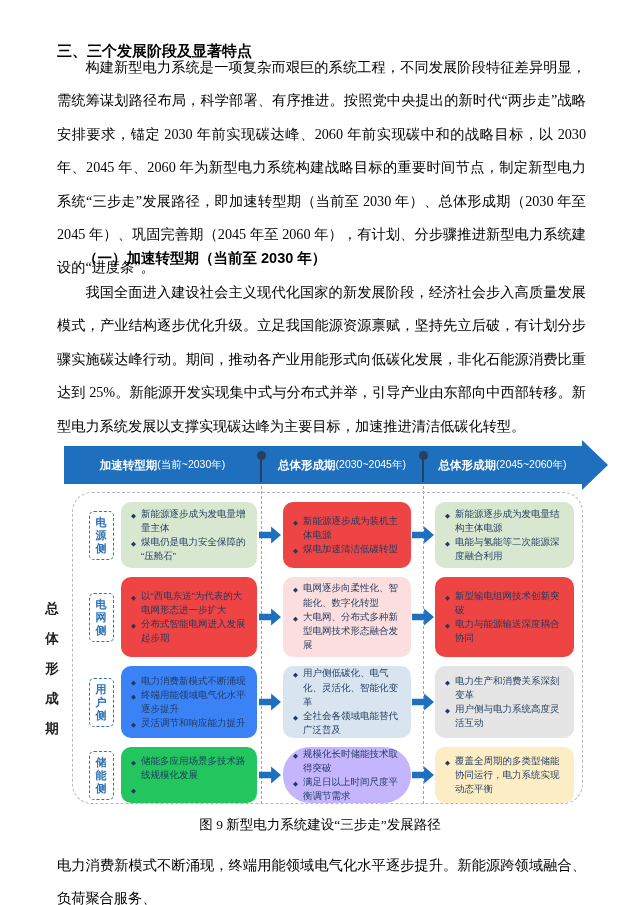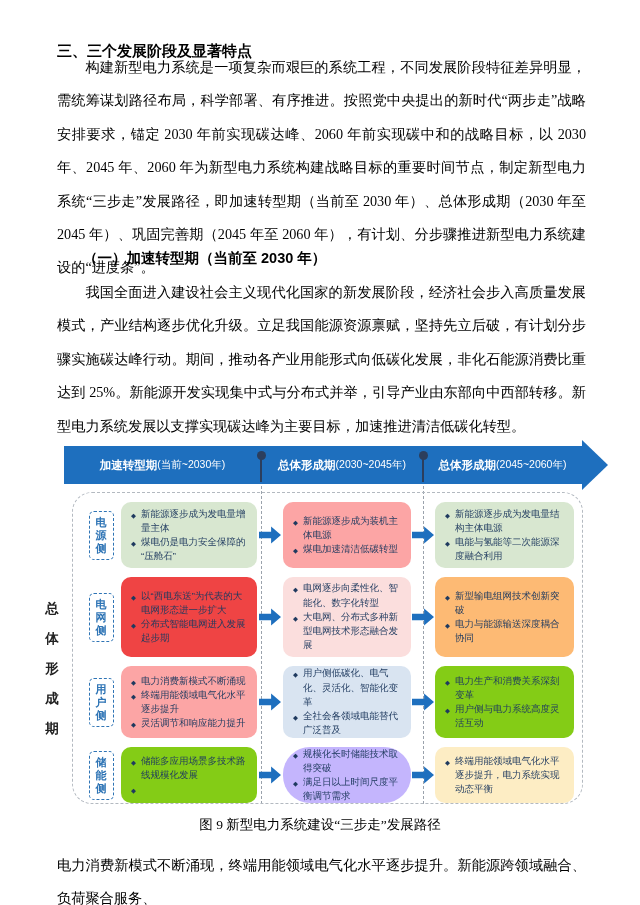--- a/index.html
+++ b/index.html
@@ -157,21 +157,21 @@
       <div class="bullet">
           <span class="bmark">◆</span>
           <span>新能源逐步成为发电量增量主体</span>
         </div>
       <div class="bullet">
           <span class="bmark">◆</span>
           <span>煤电仍是电力安全保障的“压舱石”</span>
         </div>
     </div>
     <div class="flow-arrow"></div>
-    <div class="cell-box" style="background-color: #fca5a5;">
+    <div class="cell-box" style="background-color: #ef4444;">
       <div class="bullet">
           <span class="bmark">◆</span>
           <span>新能源逐步成为装机主体电源</span>
         </div>
       <div class="bullet">
           <span class="bmark">◆</span>
           <span>煤电加速清洁低碳转型</span>
         </div>
     </div>
     <div class="flow-arrow"></div>
@@ -202,33 +202,33 @@
       <div class="bullet">
           <span class="bmark">◆</span>
           <span>电网逐步向柔性化、智能化、数字化转型</span>
         </div>
       <div class="bullet">
           <span class="bmark">◆</span>
           <span>大电网、分布式多种新型电网技术形态融合发展</span>
         </div>
     </div>
     <div class="flow-arrow"></div>
-    <div class="cell-box" style="background-color: #fdba74;">
+    <div class="cell-box" style="background-color: #ef4444;">
       <div class="bullet">
           <span class="bmark">◆</span>
           <span>新型输电组网技术创新突破</span>
         </div>
       <div class="bullet">
           <span class="bmark">◆</span>
           <span>电力与能源输送深度耦合协同</span>
         </div>
     </div>
 
     <div class="row-label">用户侧</div>
-    <div class="cell-box" style="background-color: #fca5a5;">
+    <div class="cell-box" style="background-color: #3b82f6;">
       <div class="bullet">
           <span class="bmark">◆</span>
           <span>电力消费新模式不断涌现</span>
         </div>
       <div class="bullet">
           <span class="bmark">◆</span>
           <span>终端用能领域电气化水平逐步提升</span>
         </div>
       <div class="bullet">
           <span class="bmark">◆</span>
@@ -240,33 +240,33 @@
       <div class="bullet">
           <span class="bmark">◆</span>
           <span>用户侧低碳化、电气化、灵活化、智能化变革</span>
         </div>
       <div class="bullet">
           <span class="bmark">◆</span>
           <span>全社会各领域电能替代广泛普及</span>
         </div>
     </div>
     <div class="flow-arrow"></div>
-    <div class="cell-box" style="background-color: #84cc16;">
+    <div class="cell-box" style="background-color: #e5e5e5;">
       <div class="bullet">
           <span class="bmark">◆</span>
           <span>电力生产和消费关系深刻变革</span>
         </div>
       <div class="bullet">
           <span class="bmark">◆</span>
           <span>用户侧与电力系统高度灵活互动</span>
         </div>
     </div>
 
     <div class="row-label">储能侧</div>
-    <div class="cell-box" style="background-color: #84cc16;">
+    <div class="cell-box" style="background-color: #22c55e;">
       <div class="bullet">
           <span class="bmark">◆</span>
           <span>储能多应用场景多技术路线规模化发展</span>
         </div>
       <div class="bullet">
           <span class="bmark">◆</span>
         </div>
     </div>
     <div class="flow-arrow"></div>
     <div class="cell-box" style="background-color: #c4b5fd; border-radius: 27px;">
@@ -276,21 +276,21 @@
         </div>
       <div class="bullet">
           <span class="bmark">◆</span>
           <span>满足日以上时间尺度平衡调节需求</span>
         </div>
     </div>
     <div class="flow-arrow"></div>
     <div class="cell-box" style="background-color: rgb(253, 237, 196);">
       <div class="bullet">
           <span class="bmark">◆</span>
-          <span>终端用能领域电气化水平逐步提升，电力系统实现动态平衡</span>
+          <span>覆盖全周期的多类型储能协同运行，电力系统实现动态平衡</span>
         </div>
     </div>
 
   </div>
 </div>
 
 <div class="abs caption">图 9 新型电力系统建设“三步走”发展路径</div>
 
 <div class="abs closing"><b>电力消费新模式不断涌现，终端用能领域电气化水平逐步提升。</b><span>新能源跨领域融合、负荷聚合服务、</span></div>
 

